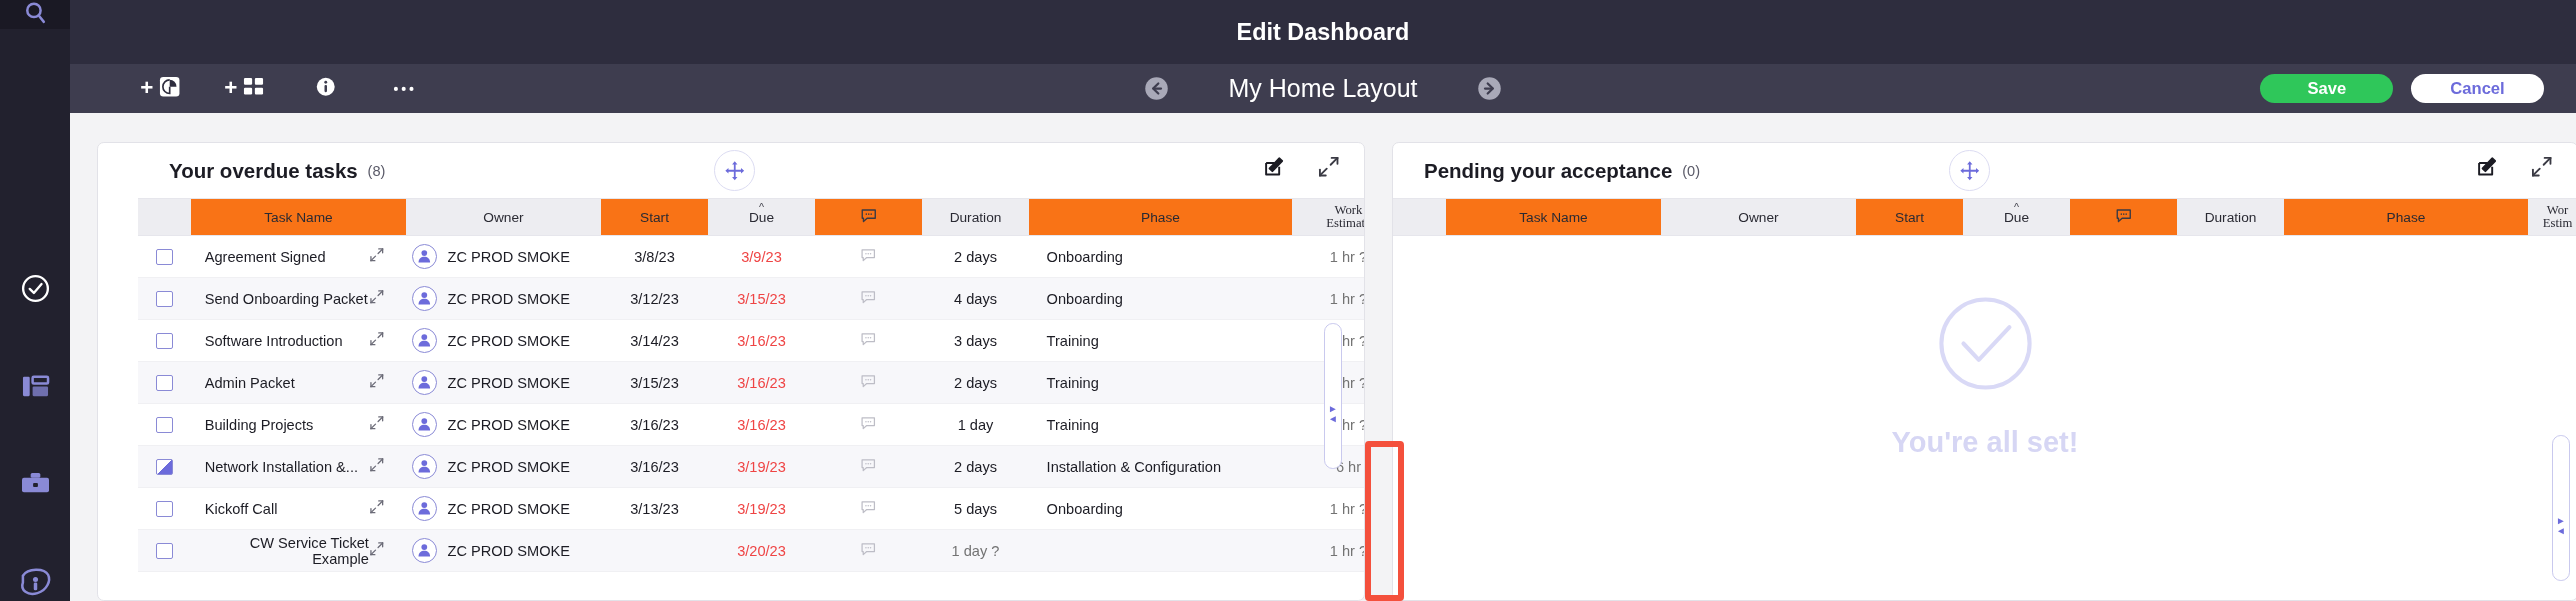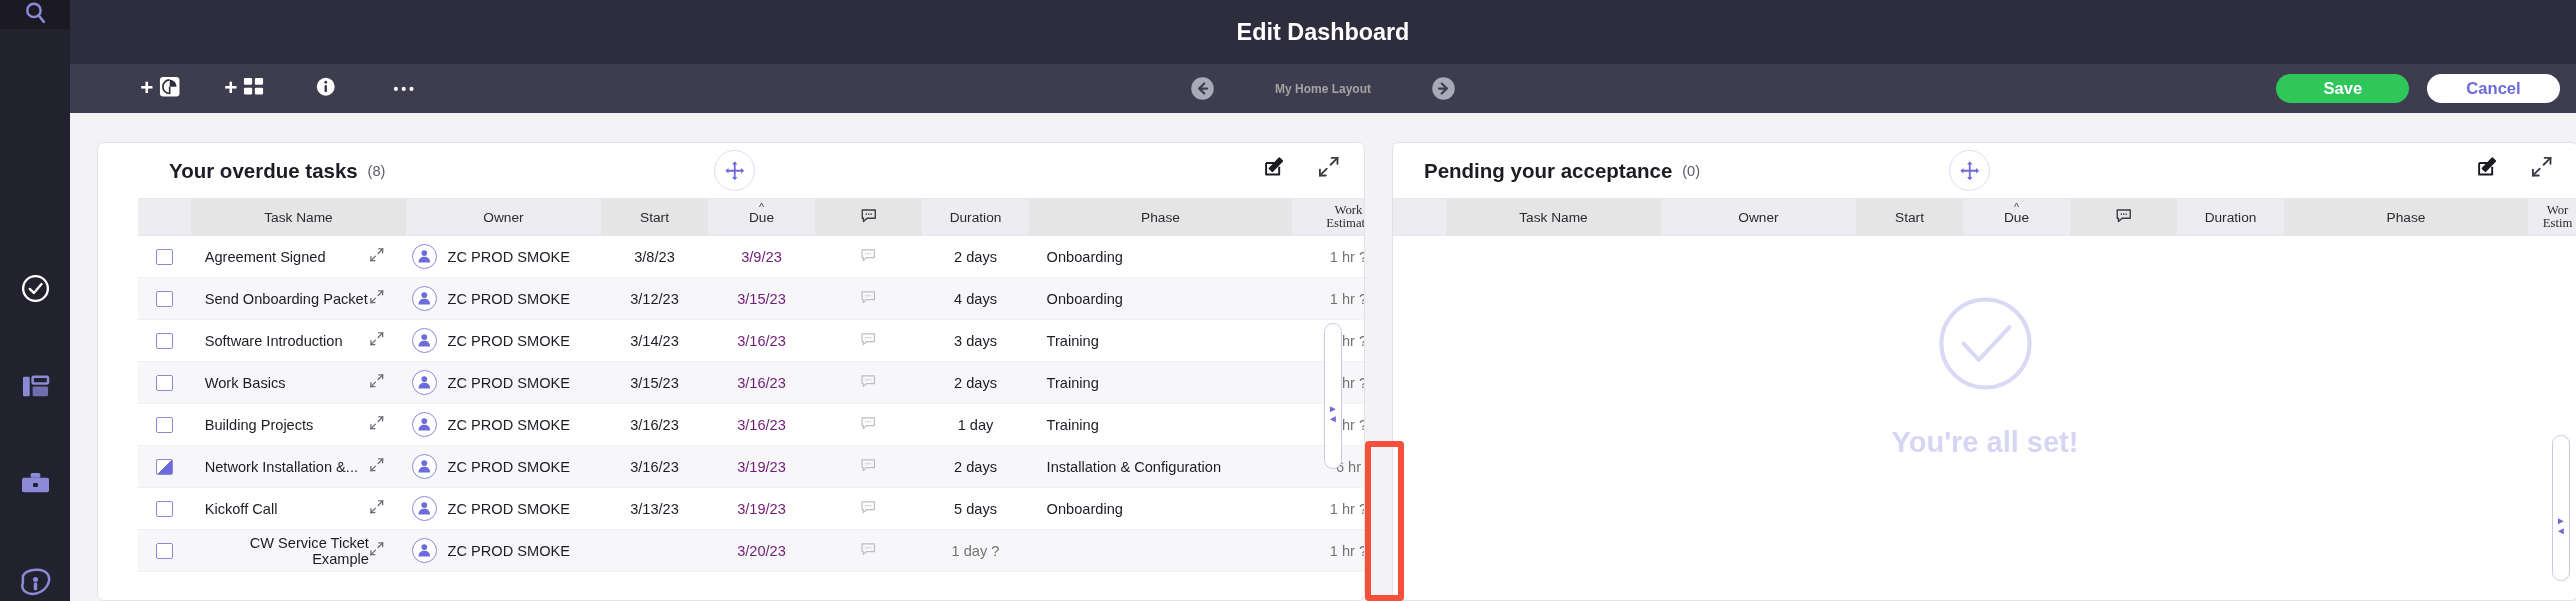--- a/index.html
+++ b/index.html
@@ -48,25 +48,25 @@
   .sb-btn.addchart { width: 84px; }
   .sb-btn.addwidget { width: 84px; }
   .sb-btn.info { width: 78px; }
   .sb-btn.more { width: 78px; }
   .plus { font-size: 22.4px; font-weight: bold; line-height: 1; }
 
   .subbar-center {
     position: absolute; left: 0; right: 0; margin: 0 auto;
     width: 585px; display: flex; align-items: center; justify-content: center; gap: 59px;
   }
-  .layout-name { color: #a3a3a3; font-size: 12px; font-weight: bold; }
+  .layout-name { color: #ffffff; font-size: 25px; }
   .navcirc { width: 27px; height: 27px; }
 
   .subbar-right {
-    position: absolute; right: 16px; display: flex; align-items: flex-end; gap: 17.6px;
+    position: absolute; right: 32px; display: flex; align-items: flex-end; gap: 17.6px;
   }
   .btn {
     height: 29px; border-radius: 14.6px; font-size: 16.6px; font-weight: bold;
     display: flex; align-items: center; justify-content: center; border: none;
     cursor: pointer; font-family: "Liberation Sans", sans-serif;
   }
   .btn-save { width: 133px; background: #2fc75a; color: #ffffff; }
   .btn-cancel { width: 133px; background: #ffffff; color: #6c6bdb; }
 
   
@@ -90,40 +90,40 @@
     border: 1px solid #dcdcf2; display: flex; align-items: center; justify-content: center;
     top: 6.8px;
   }
   #widget-overdue .drag-handle { left: 576px; }
   #widget-pending .drag-handle { left: 556px; }
   .head-icons { position: absolute; right: 23.4px; top: 11.7px; display: flex; gap: 31px; align-items:center; }
 
   
   table { border-collapse: collapse; width: 100%; table-layout: fixed; }
   thead th {
-    background: #e5e5e5; color: #2a2a33; font-size: 13.7px; font-weight: normal;
+    background: #f97316; color: #2a2a33; font-size: 13.7px; font-weight: normal;
     height: 37px; border-top: 1px solid #e6e6ec; border-bottom: 1px solid #e6e6ec;
     padding: 0 7.8px; position: relative; vertical-align: middle;
   }
   thead th.alt { background: #ededf1; }
   thead th .caret { position: absolute; top: 2px; left: 0; right: 0; text-align: center; font-size: 10.7px; color:#44444e;}
   .we-head { line-height: 1.05; font-size: 12.7px; font-family: Liberation Serif, serif; }
   tbody td {
     height: 42px; font-size: 14.6px; color: #1c1c24; padding: 0 7.8px;
     border-bottom: 1px solid #f0f0f3; vertical-align: middle;
   }
   tbody tr.odd td { background: #ffffff; }
   tbody tr.even td { background: #f7f7fa; }
   td.c-chk { text-align: center; }
   td.c-task { text-align: right; padding-left: 13.7px; position: relative; }
   td.c-owner { text-align: left; padding-left: 0; }
   td.c-start, td.c-due, td.c-dur, td.c-we { text-align: center; }
   td.c-phase { text-align: left; padding-left: 17.6px; }
   td.c-cmt { text-align: center; }
-  .due-red { color: #701a75; }
+  .due-red { color: #ef4444; }
   .est-purple { color: #737373; }
   .task-wrap { display: flex; align-items: center; justify-content: space-between; padding-right: 13.7px; }
   .owner-wrap { display: flex; align-items: center; gap: 10.7px; padding-left: 5.9px; }
   .chk {
     width: 16.6px; height: 16.6px; border: 1.5px solid #8a8ad6; border-radius: 2px;
     background: #ffffff; display: inline-block; vertical-align: middle;
   }
   .chk.partial { background: linear-gradient(135deg, #ffffff 0 50%, #6c6bdb 50% 100%); }
   .avatar {
     width: 25px; height: 25px; border-radius: 12.7px; border: 1.5px solid #8a8ad6;
@@ -459,21 +459,21 @@
                     <circle cx="15" cy="10" r="0.95" fill="#bdbdc6" stroke="none"></circle>
                   </svg></span></td>
               <td class="c-dur ">3 days</td>
               <td class="c-phase">Training</td>
               <td class="c-we est-purple">1 hr ?</td>
             </tr>
             <tr class="even">
               <td class="c-chk"><span class="chk"></span></td>
               <td class="c-task">
                 <div class="task-wrap">
-                  <span>Work Basics</span>
+                  <span>Admin Packet</span>
                   <span><svg width="15.6" height="15.6" viewBox="0 0 24 24" fill="none" stroke="#6c6c78" stroke-width="2" stroke-linecap="round" stroke-linejoin="round">
                       <polyline points="21,3 21,9"></polyline>
                       <polyline points="21,3 15,3"></polyline>
                       <line x1="21" y1="3" x2="14" y2="10"></line>
                       <polyline points="3,21 3,15"></polyline>
                       <polyline points="3,21 9,21"></polyline>
                       <line x1="3" y1="21" x2="10" y2="14"></line>
                     </svg></span>
                 </div>
               </td>

